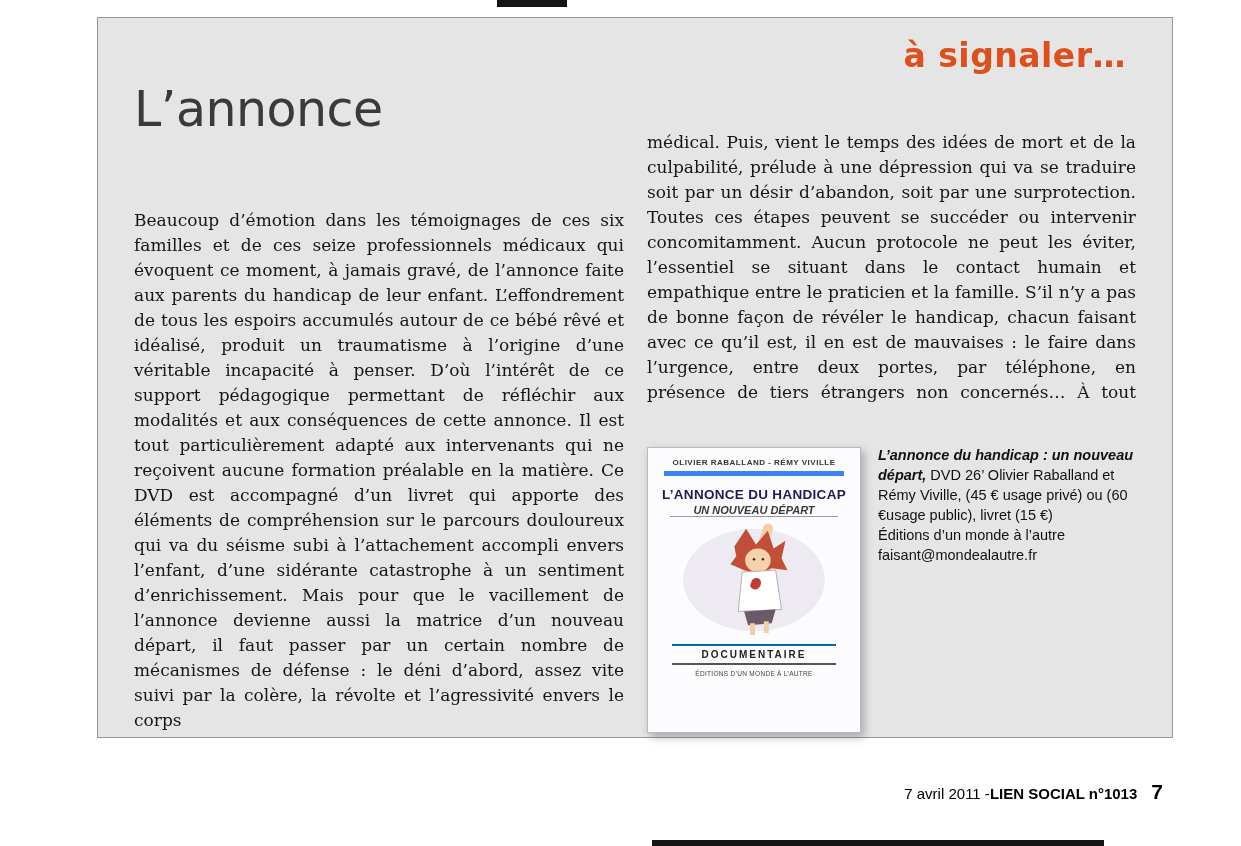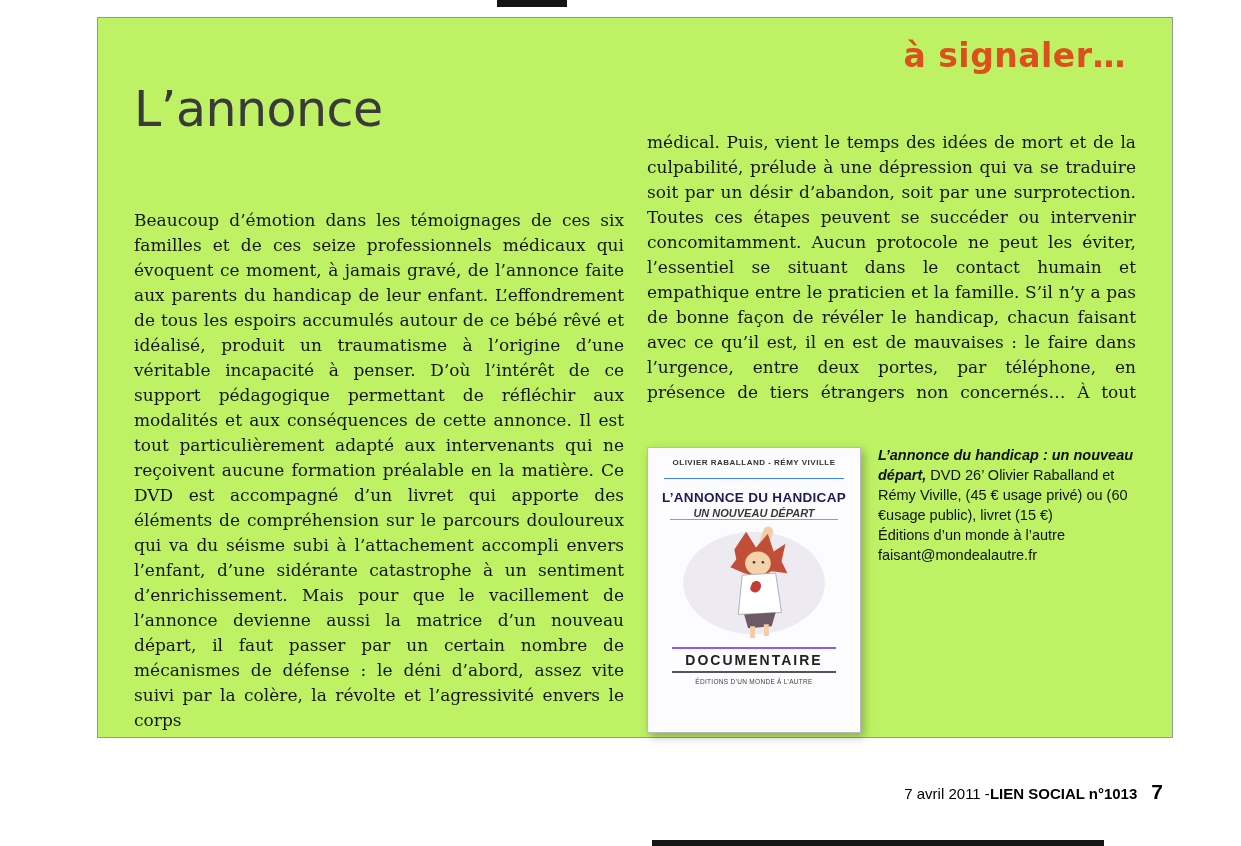--- a/index.html
+++ b/index.html
@@ -8,21 +8,21 @@
     background:#ffffff;
     position:relative;
     overflow:hidden;
     font-family:"Liberation Sans", sans-serif;
   }
 
   .frame {
     position:absolute;
     left:97px; top:17px;
     width:1076px; height:721px;
-    background:#bef264;
+    background:#e5e5e5;
     border:1px solid #8f9b99;
     box-sizing:border-box;
   }
 
   .signal-label {
     position:absolute;
     top:18px; right:46px;
     font-family:"DejaVu Sans", sans-serif;
     font-size:33px;
     font-weight:bold;
@@ -78,42 +78,42 @@
     box-shadow:3px 4px 9px rgba(0,0,0,0.28);
     padding:10px 8px 6px;
     display:flex;
     flex-direction:column;
     align-items:center;
     text-align:center;
   }
   .dvd-authors {
     font-size:8px; font-weight:bold; letter-spacing:0.5px;
     color:#333;
-    border-bottom:1px solid #3b82f6;
-    padding-bottom:11px;
+    border-bottom:5px solid #3b82f6;
+    padding-bottom:4px;
     width:92%;
   }
   .dvd-title {
     margin-top:11px;
     font-size:13.5px; font-weight:bold;
     color:#1c1c55;
     letter-spacing:0.3px;
   }
   .dvd-subtitle {
     font-style:italic; font-weight:bold;
     font-size:11px; color:#3a3a3a;
     margin-top:2px;
     border-bottom:1px solid #9a9aa8;
     width:86%;
   }
   .dvd-art { margin-top:2px; }
   .dvd-genre {
-    font-size:14px; font-weight:bold;
+    font-size:10px; font-weight:bold;
     letter-spacing:2px; color:#222;
-    border-top:2px solid #8b5cf6;
+    border-top:2px solid #0369a1;
     border-bottom:2px solid #555;
     padding:3px 0;
     width:84%;
     margin-top:3px;
   }
   .dvd-publisher {
     font-size:6.5px; color:#444;
     letter-spacing:0.3px;
     margin-top:5px;
   }

